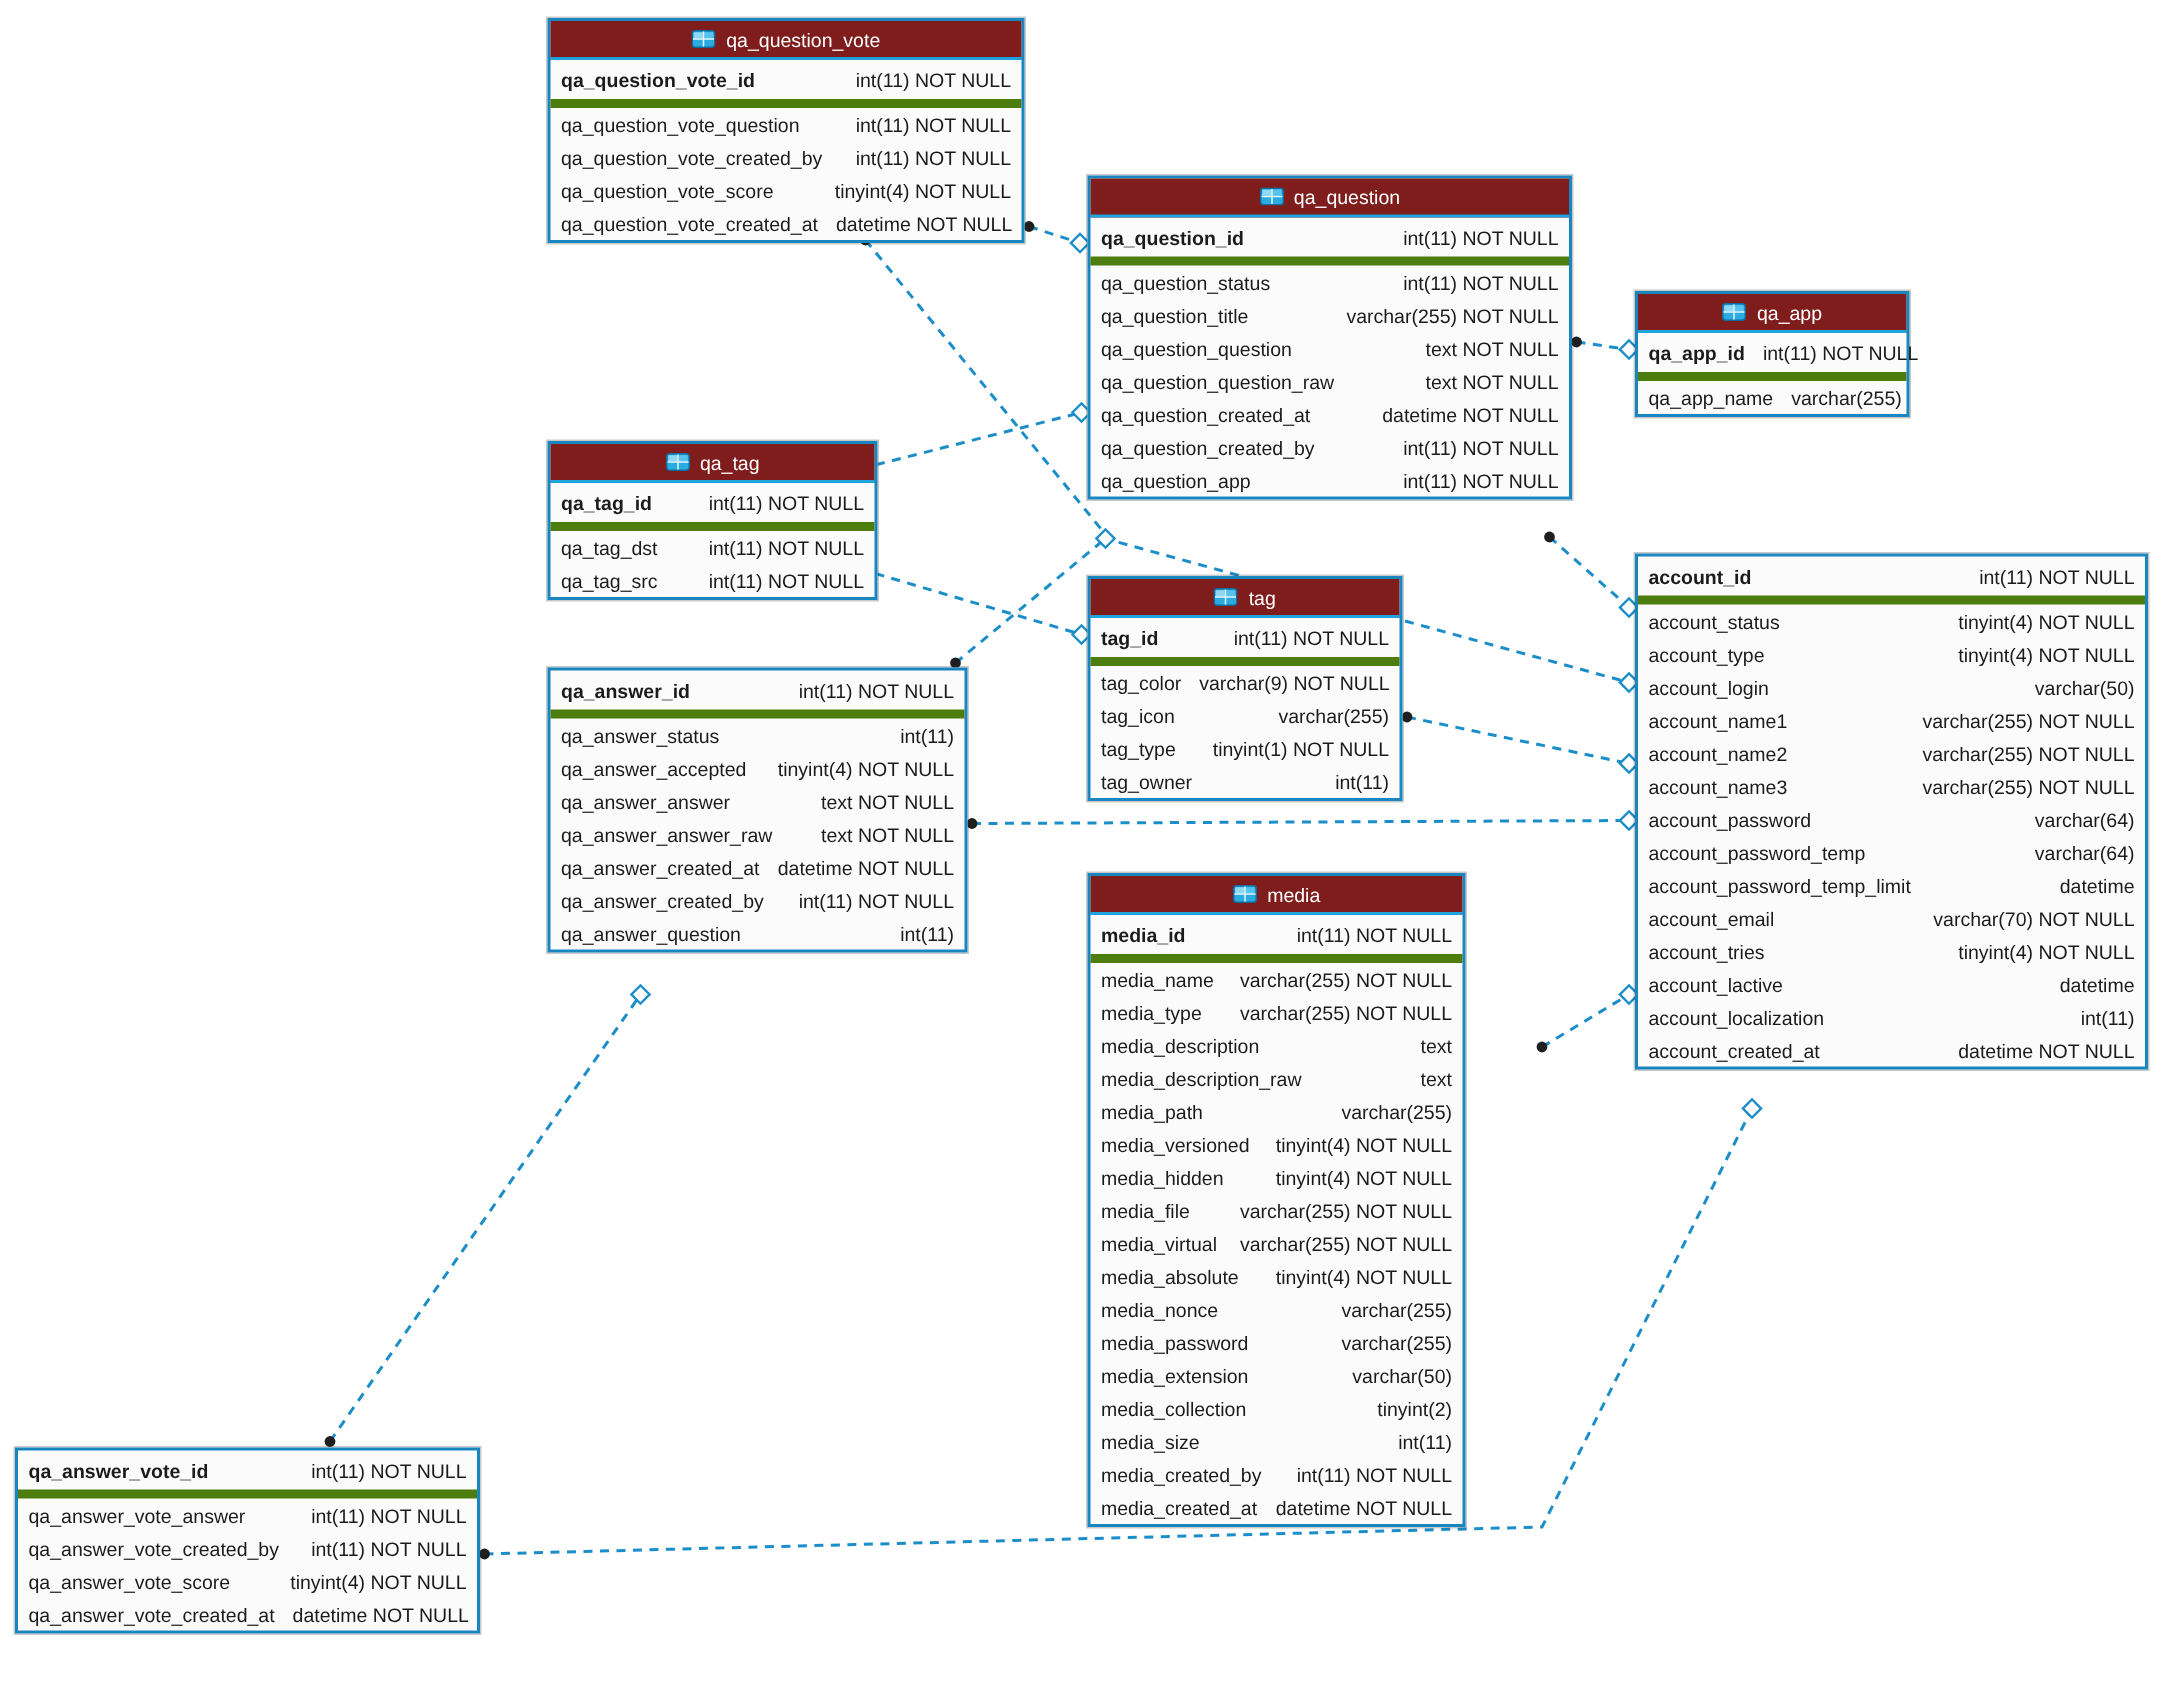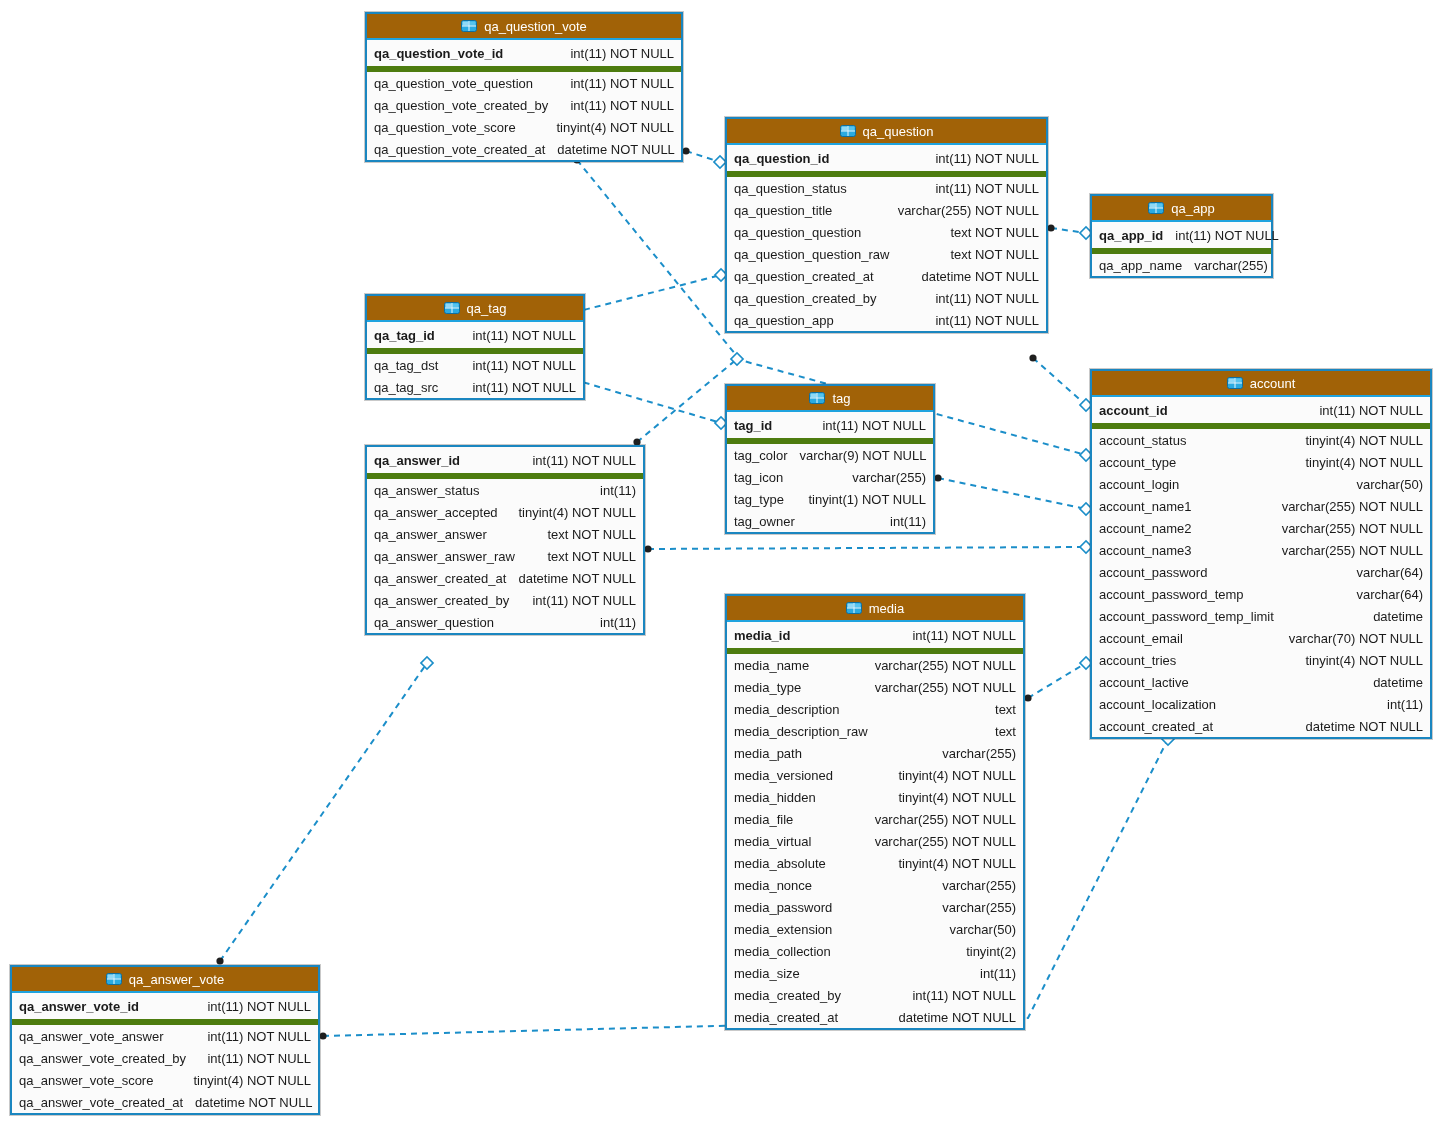--- a/index.html
+++ b/index.html
@@ -5,21 +5,21 @@
   html,body { margin:0; padding:0; background:#ffffff; font-family:"Liberation Sans",sans-serif; }
   #canvas { position:relative; width:1445px; height:1122px; overflow:hidden; background:#ffffff; }
   #wires { position:absolute; left:0; top:0; }
 
   .db-table {
     position:absolute; box-sizing:border-box;
     border:2px solid #1a86c0; background:#fbfbfb;
     box-shadow:0 0 0 1px rgba(40,40,40,.25);
   }
   .tbl-header {
-    height:24px; background:#a16207; color:#ffffff;
+    height:24px; background:#7f1d1d; color:#ffffff;
     display:flex; align-items:center; justify-content:center; gap:7px;
     font-size:13px; border-bottom:2px solid #1fa3df; white-space:nowrap;
   }
   .tbl-icon { display:flex; align-items:center; }
   .tbl-pk { border-bottom:6px solid #4d7c0f; }
   .tbl-pk .tbl-row { height:26px; }
   .tbl-pk .col-name { font-weight:bold; }
   .tbl-row {
     display:flex; justify-content:space-between; align-items:center;
     height:22px; padding:0 7px; gap:12px;
@@ -307,32 +307,20 @@
     <span class="col-name">qa_answer_created_by</span>
     <span class="col-type">int(11) NOT NULL</span>
   </div>
         <div class="tbl-row">
     <span class="col-name">qa_answer_question</span>
     <span class="col-type">int(11)</span>
   </div>
       </div>
   </div>
     <div class="db-table" style="left: 1090px; top: 369px; width: 342px;">
-    <div class="tbl-header">
-      <span class="tbl-icon">
-        <svg width="16" height="12" viewBox="0 0 16 12" aria-hidden="true">
-          <rect x="0.5" y="0.5" width="15" height="11" rx="2" fill="#2aabe2" stroke="#0f6e9e"></rect>
-          <rect x="1.5" y="1.5" width="6" height="4" fill="#8fd9f6"></rect>
-          <rect x="8.5" y="1.5" width="6" height="4" fill="#55c3ee"></rect>
-          <line x1="8" y1="1" x2="8" y2="11" stroke="#e8f7fd" stroke-width="1"></line>
-          <line x1="1" y1="6" x2="15" y2="6" stroke="#e8f7fd" stroke-width="1"></line>
-        </svg>
-      </span>
-      <span class="tbl-title">account</span>
-    </div>
     <div class="tbl-pk">
         <div class="tbl-row">
     <span class="col-name">account_id</span>
     <span class="col-type">int(11) NOT NULL</span>
   </div>
       </div>
     <div class="tbl-cols">
         <div class="tbl-row">
     <span class="col-name">account_status</span>
     <span class="col-type">tinyint(4) NOT NULL</span>
@@ -384,21 +372,21 @@
         <div class="tbl-row">
     <span class="col-name">account_localization</span>
     <span class="col-type">int(11)</span>
   </div>
         <div class="tbl-row">
     <span class="col-name">account_created_at</span>
     <span class="col-type">datetime NOT NULL</span>
   </div>
       </div>
   </div>
-    <div class="db-table" style="left: 725px; top: 594px; width: 300px;">
+    <div class="db-table" style="left: 725px; top: 582px; width: 252px;">
     <div class="tbl-header">
       <span class="tbl-icon">
         <svg width="16" height="12" viewBox="0 0 16 12" aria-hidden="true">
           <rect x="0.5" y="0.5" width="15" height="11" rx="2" fill="#2aabe2" stroke="#0f6e9e"></rect>
           <rect x="1.5" y="1.5" width="6" height="4" fill="#8fd9f6"></rect>
           <rect x="8.5" y="1.5" width="6" height="4" fill="#55c3ee"></rect>
           <line x1="8" y1="1" x2="8" y2="11" stroke="#e8f7fd" stroke-width="1"></line>
           <line x1="1" y1="6" x2="15" y2="6" stroke="#e8f7fd" stroke-width="1"></line>
         </svg>
       </span>
@@ -475,32 +463,20 @@
     <span class="col-name">media_created_by</span>
     <span class="col-type">int(11) NOT NULL</span>
   </div>
         <div class="tbl-row">
     <span class="col-name">media_created_at</span>
     <span class="col-type">datetime NOT NULL</span>
   </div>
       </div>
   </div>
     <div class="db-table" style="left: 10px; top: 965px; width: 310px;">
-    <div class="tbl-header">
-      <span class="tbl-icon">
-        <svg width="16" height="12" viewBox="0 0 16 12" aria-hidden="true">
-          <rect x="0.5" y="0.5" width="15" height="11" rx="2" fill="#2aabe2" stroke="#0f6e9e"></rect>
-          <rect x="1.5" y="1.5" width="6" height="4" fill="#8fd9f6"></rect>
-          <rect x="8.5" y="1.5" width="6" height="4" fill="#55c3ee"></rect>
-          <line x1="8" y1="1" x2="8" y2="11" stroke="#e8f7fd" stroke-width="1"></line>
-          <line x1="1" y1="6" x2="15" y2="6" stroke="#e8f7fd" stroke-width="1"></line>
-        </svg>
-      </span>
-      <span class="tbl-title">qa_answer_vote</span>
-    </div>
     <div class="tbl-pk">
         <div class="tbl-row">
     <span class="col-name">qa_answer_vote_id</span>
     <span class="col-type">int(11) NOT NULL</span>
   </div>
       </div>
     <div class="tbl-cols">
         <div class="tbl-row">
     <span class="col-name">qa_answer_vote_answer</span>
     <span class="col-type">int(11) NOT NULL</span>

